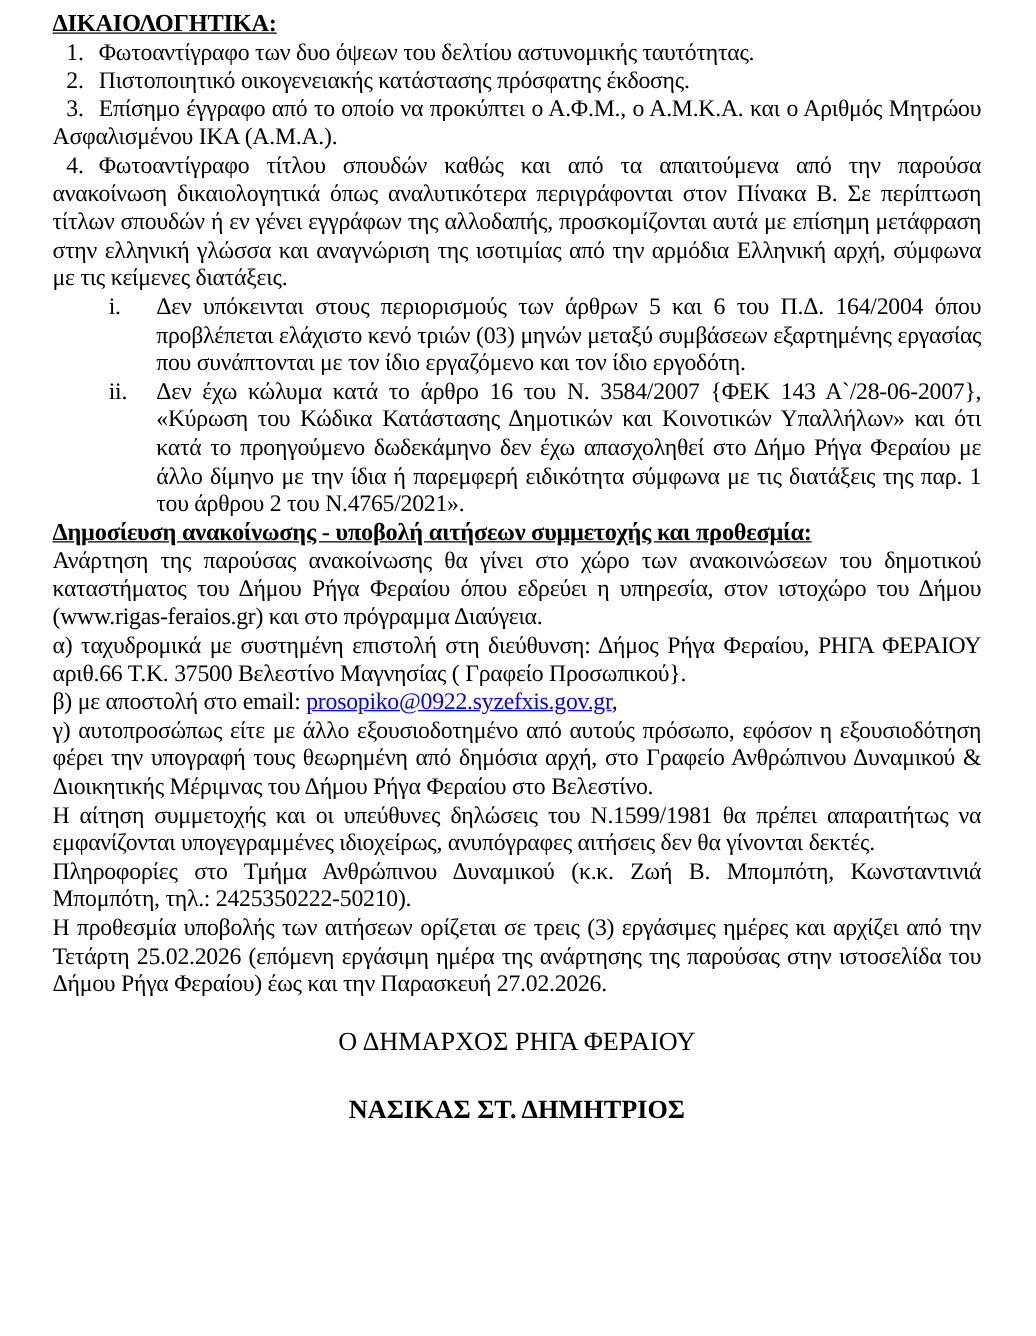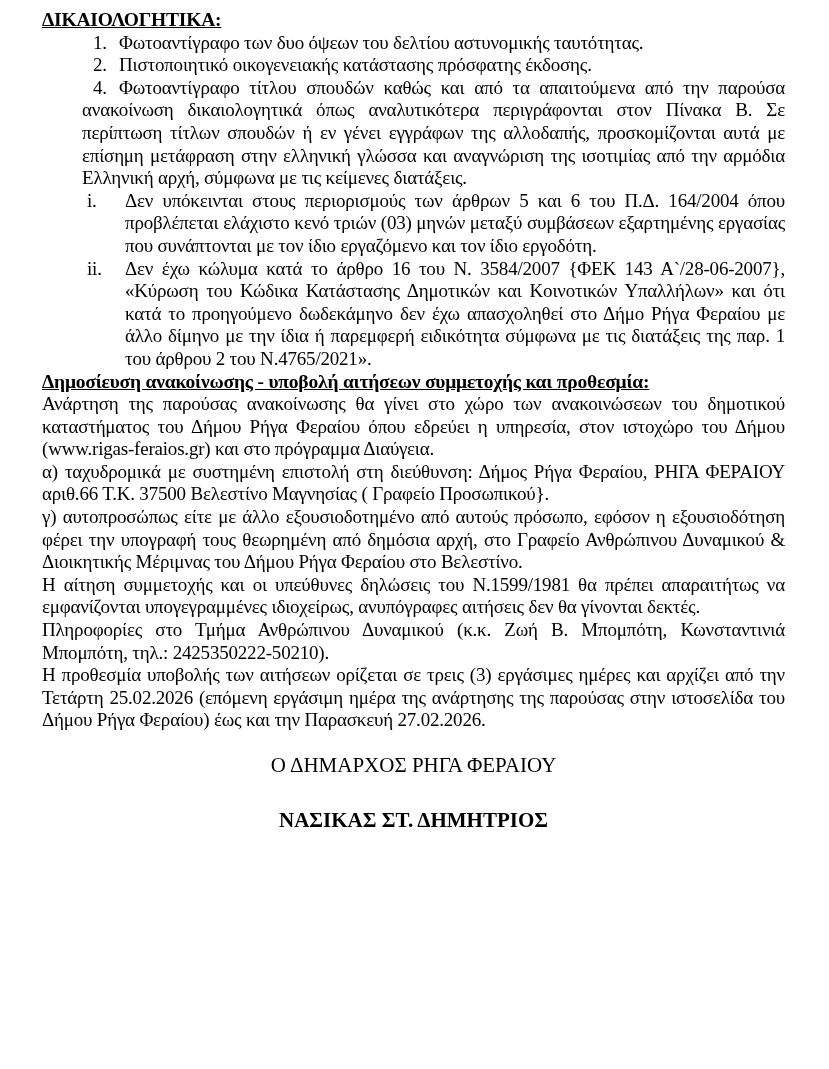--- a/index.html
+++ b/index.html
@@ -17,21 +17,21 @@
     line-height: 22.6px;
     letter-spacing: -0.2px;
   }
   .sec-heading {
     font-size: 19.5px;
     font-weight: 700;
     text-align: left;
   }
   .sec-heading .u { text-decoration: underline; }
   p.body { text-align: justify; }
-  p.num-item { text-align: justify; text-indent: 11px; margin-left: 40px; }
+  p.num-item { text-align: justify; text-indent: 11px; }
   p.num-item .num {
     display: inline-block;
     width: 26px;
     text-indent: 0;
   }
   .decl { display: flex; padding-left: 45px; }
   .decl .marker { flex: 0 0 38px; }
   .decl .dtext { flex: 1 1 auto; text-align: justify; }
   a.email {
     color: var(--link-color, #0000ee);
@@ -56,20 +56,21 @@
 <body>
 
 <div class="page">
 
   <h1 class="sec-heading"><span class="u">ΔΙΚΑΙΟΛΟΓΗΤΙΚΑ:</span></h1>
 
   <p class="num-item"><span class="num">1.</span><span>Φωτοαντίγραφο των δυο όψεων του δελτίου αστυνομικής ταυτότητας.</span></p>
 
   <p class="num-item"><span class="num">2.</span><span>Πιστοποιητικό οικογενειακής κατάστασης πρόσφατης έκδοσης.</span></p>
 
+  <p class="num-item"><span class="num">3.</span><span>Επίσημο έγγραφο από το οποίο να προκύπτει ο Α.Φ.Μ., ο Α.Μ.Κ.Α. και ο Αριθμός Μητρώου Ασφαλισμένου ΙΚΑ (Α.Μ.Α.).</span></p>
 
   <p class="num-item"><span class="num">4.</span><span>Φωτοαντίγραφο τίτλου σπουδών καθώς και από τα απαιτούμενα από την παρούσα ανακοίνωση δικαιολογητικά όπως αναλυτικότερα περιγράφονται στον Πίνακα Β. Σε περίπτωση τίτλων σπουδών ή εν γένει εγγράφων της αλλοδαπής, προσκομίζονται αυτά με επίσημη μετάφραση στην ελληνική γλώσσα και αναγνώριση της ισοτιμίας από την αρμόδια Ελληνική αρχή, σύμφωνα με τις κείμενες διατάξεις.</span></p>
 
 
   <div class="decl">
     <span class="marker">i.</span>
     <div class="dtext">Δεν υπόκεινται στους περιορισμούς των άρθρων 5 και 6 του Π.Δ. 164/2004 όπου προβλέπεται ελάχιστο κενό τριών (03) μηνών μεταξύ συμβάσεων εξαρτημένης εργασίας που συνάπτονται με τον ίδιο εργαζόμενο και τον ίδιο εργοδότη.</div>
   </div>
 
   <div class="decl">
@@ -77,20 +78,21 @@
     <div class="dtext">Δεν έχω κώλυμα κατά το άρθρο 16 του Ν. 3584/2007 {ΦΕΚ 143 Α`/28-06-2007}, «Κύρωση του Κώδικα Κατάστασης Δημοτικών και Κοινοτικών Υπαλλήλων» και ότι κατά το προηγούμενο δωδεκάμηνο δεν έχω απασχοληθεί στο Δήμο Ρήγα Φεραίου με άλλο δίμηνο με την ίδια ή παρεμφερή ειδικότητα σύμφωνα με τις διατάξεις της παρ. 1 του άρθρου 2 του Ν.4765/2021».</div>
   </div>
 
   <h2 class="sec-heading"><span class="u">Δημοσίευση ανακοίνωσης - υποβολή αιτήσεων συμμετοχής και προθεσμία:</span></h2>
 
   <p class="body">Ανάρτηση της παρούσας ανακοίνωσης θα γίνει στο χώρο των ανακοινώσεων του δημοτικού καταστήματος του Δήμου Ρήγα Φεραίου όπου εδρεύει η υπηρεσία, στον ιστοχώρο του Δήμου (www.rigas-feraios.gr) και στο πρόγραμμα Διαύγεια.</p>
 
 
   <p class="body">α) ταχυδρομικά με συστημένη επιστολή στη διεύθυνση: Δήμος Ρήγα Φεραίου, ΡΗΓΑ ΦΕΡΑΙΟΥ αριθ.66 Τ.Κ. 37500 Βελεστίνο Μαγνησίας ( Γραφείο Προσωπικού}.</p>
 
+  <p class="body"><span>β) με αποστολή στο email: </span><a class="email" href="#">prosopiko@0922.syzefxis.gov.gr</a><span>,</span></p>
 
   <p class="body">γ) αυτοπροσώπως είτε με άλλο εξουσιοδοτημένο από αυτούς πρόσωπο, εφόσον η εξουσιοδότηση φέρει την υπογραφή τους θεωρημένη από δημόσια αρχή, στο Γραφείο Ανθρώπινου Δυναμικού &amp; Διοικητικής Μέριμνας του Δήμου Ρήγα Φεραίου στο Βελεστίνο.</p>
 
   <p class="body">Η αίτηση συμμετοχής και οι υπεύθυνες δηλώσεις του Ν.1599/1981 θα πρέπει απαραιτήτως να εμφανίζονται υπογεγραμμένες ιδιοχείρως, ανυπόγραφες αιτήσεις δεν θα γίνονται δεκτές.</p>
 
   <p class="body">Πληροφορίες στο Τμήμα Ανθρώπινου Δυναμικού (κ.κ. Ζωή Β. Μπομπότη, Κωνσταντινιά Μπομπότη, τηλ.: 2425350222-50210).</p>
 
   <p class="body">Η προθεσμία υποβολής των αιτήσεων ορίζεται σε τρεις (3) εργάσιμες ημέρες και αρχίζει από την Τετάρτη 25.02.2026 (επόμενη εργάσιμη ημέρα της ανάρτησης της παρούσας στην ιστοσελίδα του Δήμου Ρήγα Φεραίου) έως και την Παρασκευή 27.02.2026.</p>
 
   <p class="sig-title">Ο ΔΗΜΑΡΧΟΣ ΡΗΓΑ ΦΕΡΑΙΟΥ</p>

